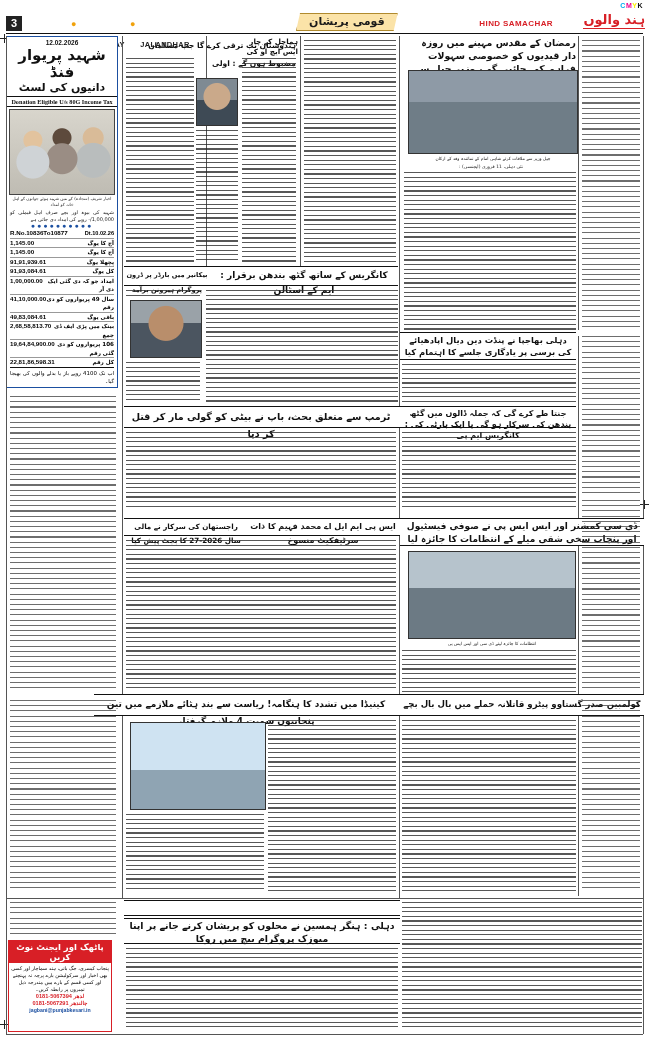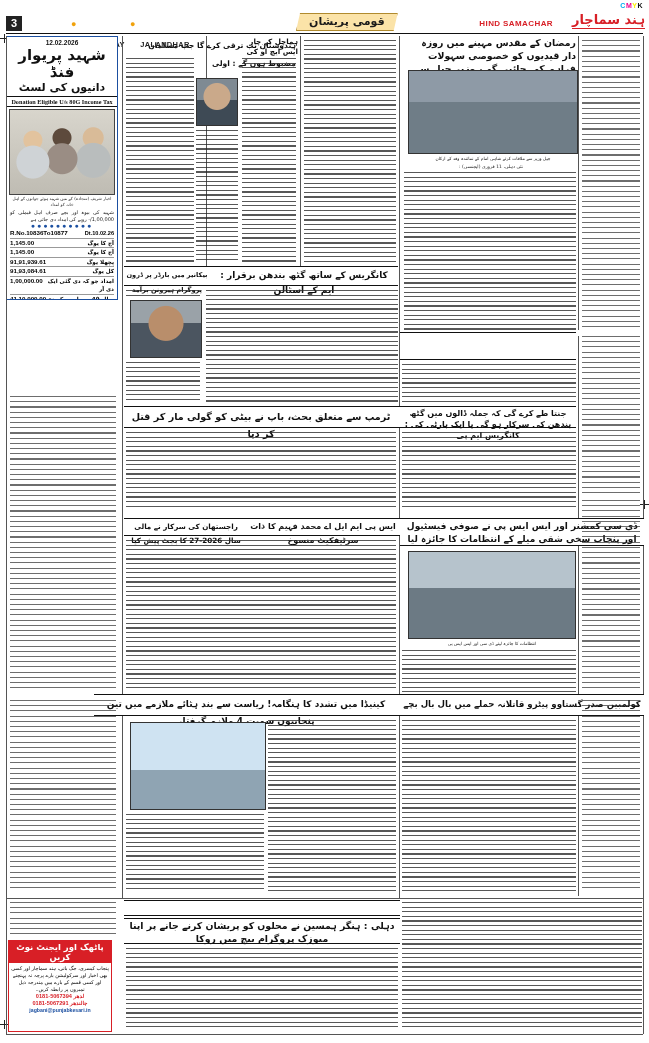--- a/index.html
+++ b/index.html
@@ -113,21 +113,21 @@
 
   
   .photo { position:absolute; border:0.8px solid #333; overflow:hidden; }
   .cap {
     position:absolute; direction:rtl; font-size:4.4px;
     font-family:"DejaVu Sans",sans-serif; text-align:center; color:#222;
   }
 
   
   #ad-shaheed {
-    position:absolute; left:6px; top:36px; width:112px; height:264px;
+    position:absolute; left:6px; top:36px; width:112px; height:352px;
     border:1.6px solid #1b4fa0; background:#fff; overflow:hidden;
   }
   .ad-date {
     text-align:center; font-size:6.5px; font-weight:bold; color:#111;
     margin-top:2px; font-family:"Liberation Sans",sans-serif;
   }
   .ad-title {
     direction:rtl; text-align:center; font-weight:bold;
     font-family:"DejaVu Sans",sans-serif; color:#111;
     font-size:15px; line-height:1.15; margin-top:1px;
@@ -202,21 +202,21 @@
     <span class="md-item">12.2.2026</span>
     <span class="md-dot">●</span>
     <span class="md-item">THURSDAY</span>
     <span class="md-dot">●</span>
     <span class="md-item">JALANDHAR</span>
   </div>
   <div class="qaumi-wrap">
     <div class="qaumi">قومی پریشان</div>
   </div>
   <div class="hind-en">HIND SAMACHAR</div>
-  <div class="hind-ur">ہند سماچار</div>
+  <div class="hind-ur">ہند والوں</div>
 
   <div id="ad-shaheed">
     <div class="ad-date">12.02.2026</div>
     <div class="ad-title">شہید پریوار فنڈ</div>
     <div class="ad-title2">دانیوں کی لسٹ</div>
     <div class="ad-80g">Donation Eligible U/s 80G Income Tax</div>
     <div class="ad-photo" style="background:
            radial-gradient(circle at 22% 62%, #cfd3d6 0 16px, rgba(0,0,0,0) 17px),
            radial-gradient(circle at 50% 58%, #9a8d84 0 15px, rgba(0,0,0,0) 16px),
            radial-gradient(circle at 80% 60%, #b9bdbd 0 17px, rgba(0,0,0,0) 18px),
@@ -351,20 +351,23 @@
         linear-gradient(180deg,#9aa2a8 0 40%, #4b5560 40% 100%);"></div>
   <div class="copy colsplit" style="position:absolute;left:206px;top:290px;width:192px;height:112px;">
     <div></div>
       <div></div>
       <div></div>
   </div>
   <div class="copy" style="position:absolute;left:126px;top:290px;width:74px;height:8px;"></div>
   <div class="copy" style="position:absolute;left:126px;top:362px;width:74px;height:40px;"></div>
 
   <div class="hbar" style="left:400px;top:332px;width:176px;height:28px;"></div>
+  <div class="hl" style="position:absolute;left:402px;top:334px;width:172px;font-size:8.4px;line-height:12px;">
+    <span>دہلی بھاجپا نے پنڈت دین دیال اپادھیائے کی برسی پر یادگاری جلسے کا اہتمام کیا</span>
+  </div>
   <div class="copy colsplit" style="position:absolute;left:402px;top:364px;width:174px;height:38px;">
     <div></div>
       <div></div>
   </div>
   <div class="copy sparse" style="position:absolute;left:582px;top:336px;width:58px;height:160px;"></div>
 
   <div class="hbar" style="left:124px;top:406px;width:452px;height:22px;"></div>
   <div class="hl" style="position:absolute;left:126px;top:408px;width:270px;font-size:9.6px;line-height:17px;">
     <span>ٹرمپ سے متعلق بحث، باپ نے بیٹی کو گولی مار کر قتل کر دیا</span>
   </div>

